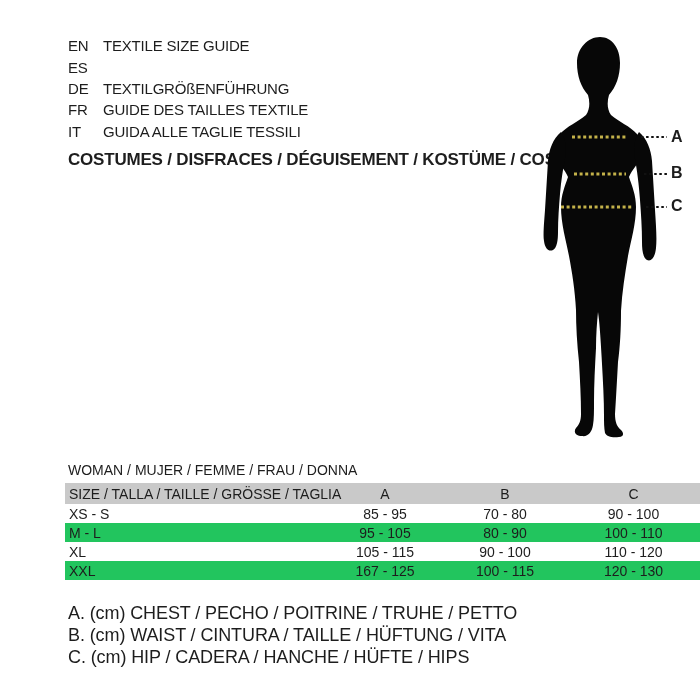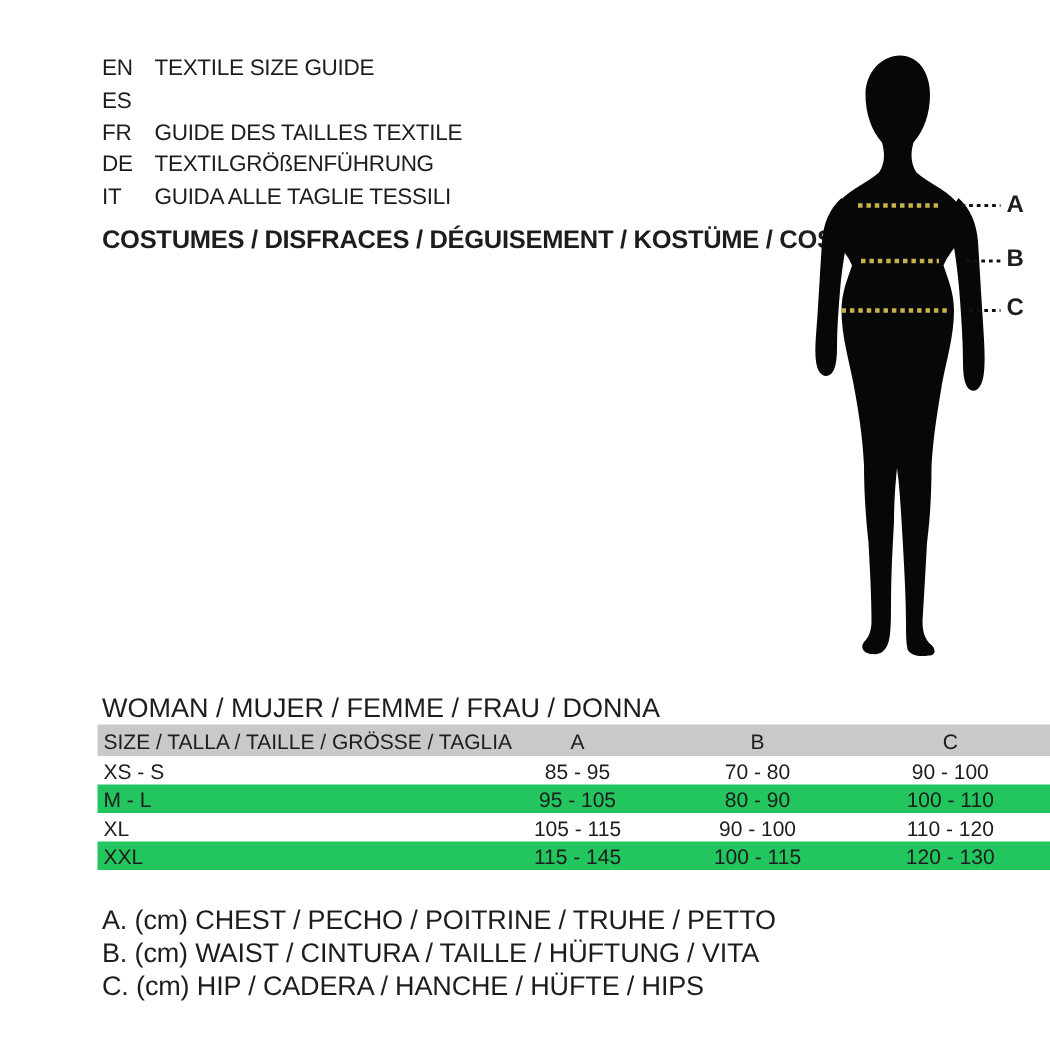--- a/index.html
+++ b/index.html
@@ -14,21 +14,21 @@
   .lang-label{white-space:nowrap;}
   
   .category-title{
     position:absolute;left:28px;top:150px;font-size:17px;font-weight:700;
     letter-spacing:-0.2px;white-space:nowrap;
   }
   
   .figure-wrap{position:absolute;left:480px;top:30px;width:160px;height:410px;}
   .measure-label{position:absolute;font-size:16px;font-weight:700;line-height:16px;width:20px;}
   
-  .woman-title{position:absolute;left:28px;top:462px;font-size:18px;white-space:nowrap;}
+  .woman-title{position:absolute;left:28px;top:462px;font-size:14px;white-space:nowrap;}
   
   .size-table{position:absolute;left:25px;top:483px;width:647px;font-size:14px;}
   .thead,.trow{display:grid;grid-template-columns:250px 140px 100px 157px;align-items:center;}
   .thead{height:21px;background:#c9c9c9;}
   .trow{height:19px;}
   .trow.alt{background:#22c55e;}
   .csize{padding-left:4px;white-space:nowrap;}
   .cnum{text-align:center;white-space:nowrap;}
   
   .legend{position:absolute;left:28px;top:602px;}
@@ -41,26 +41,26 @@
 
   <div class="langs">
       <div class="lang-row">
         <span class="lang-code">EN</span>
         <span class="lang-label">TEXTILE SIZE GUIDE</span>
       </div>
       <div class="lang-row">
         <span class="lang-code">ES</span>
       </div>
       <div class="lang-row">
+        <span class="lang-code">DE</span>
+        <span class="lang-label">TEXTILGRÖßENFÜHRUNG</span>
+      </div>
+      <div class="lang-row">
         <span class="lang-code">FR</span>
         <span class="lang-label">GUIDE DES TAILLES TEXTILE</span>
-      </div>
-      <div class="lang-row">
-        <span class="lang-code">DE</span>
-        <span class="lang-label">TEXTILGRÖßENFÜHRUNG</span>
       </div>
       <div class="lang-row">
         <span class="lang-code">IT</span>
         <span class="lang-label">GUIDA ALLE TAGLIE TESSILI</span>
       </div>
     </div>
 
   <div class="category-title">COSTUMES / DISFRACES / DÉGUISEMENT / KOSTÜME / COSTUMI</div>
 
   <div class="figure-wrap">
@@ -123,21 +123,21 @@
           <span class="cnum">100 - 110</span>
         </div>
         <div class="trow">
           <span class="csize">XL</span>
           <span class="cnum">105 - 115</span>
           <span class="cnum">90 - 100</span>
           <span class="cnum">110 - 120</span>
         </div>
         <div class="trow alt">
           <span class="csize">XXL</span>
-          <span class="cnum">115 - 145</span>
+          <span class="cnum">167 - 125</span>
           <span class="cnum">100 - 115</span>
           <span class="cnum">120 - 130</span>
         </div>
       </div>
   </div>
 
   <div class="legend">
       <div class="legend-row">A. (cm) CHEST / PECHO / POITRINE / TRUHE / PETTO</div>
       <div class="legend-row">B. (cm) WAIST / CINTURA / TAILLE / HÜFTUNG / VITA</div>
       <div class="legend-row">C. (cm) HIP / CADERA / HANCHE / HÜFTE / HIPS</div>

